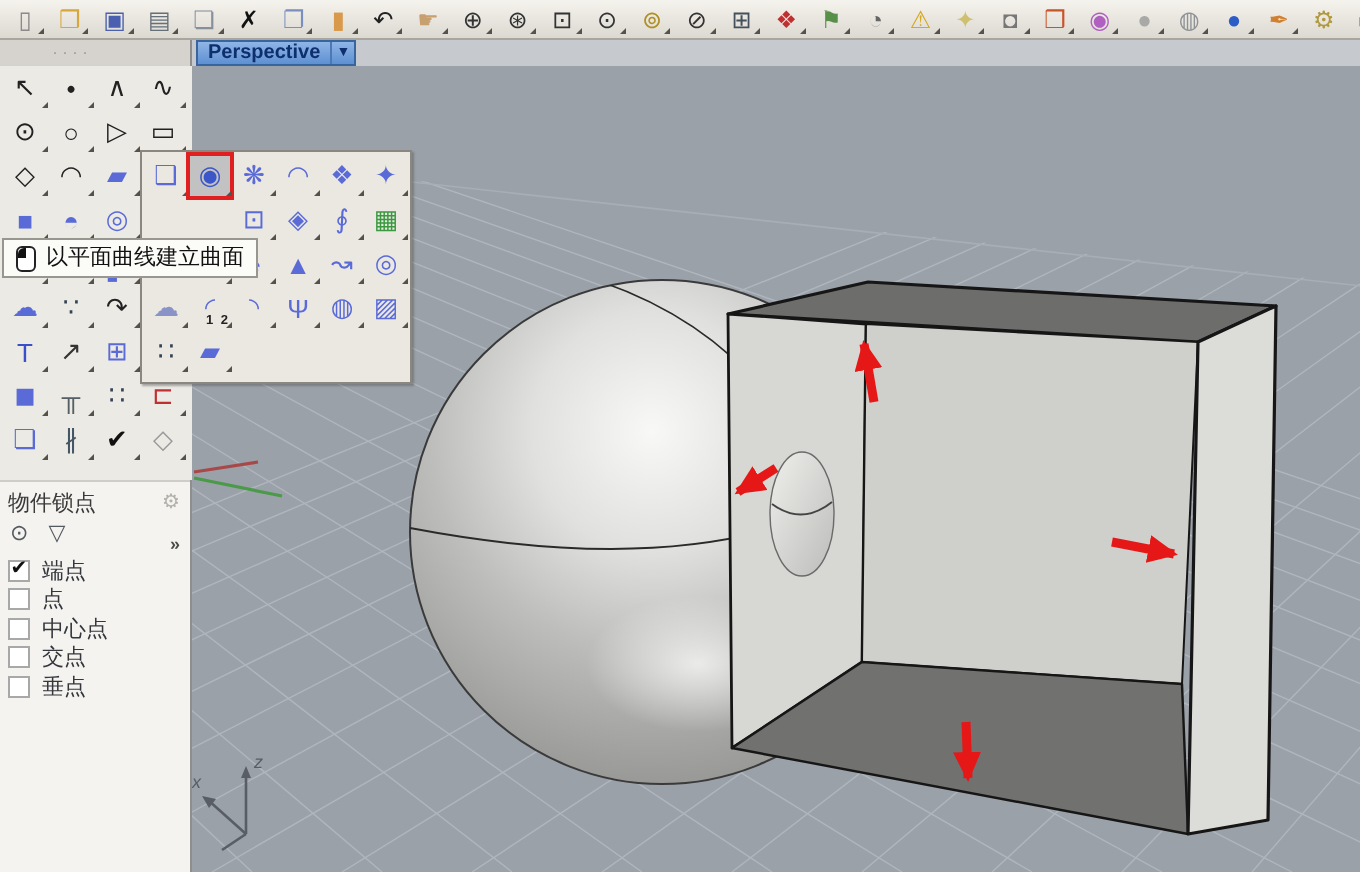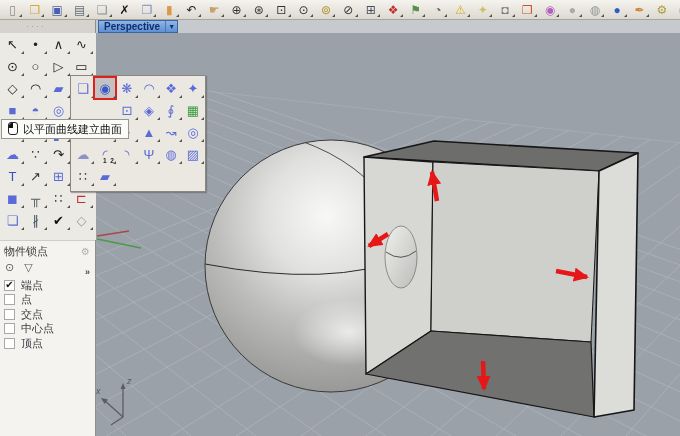--- a/index.html
+++ b/index.html
@@ -35,21 +35,21 @@
   
   #float-panel{position:absolute;left:70px;top:75px;width:136px;height:117px;z-index:5;
     background:#ebe8e2;border:1px solid #8a8780;box-shadow:1px 1px 1px rgba(90,90,90,.5);
     box-sizing:border-box;display:grid;grid-template-columns:repeat(6,22px);grid-auto-rows:22px;padding:1px}
   .fcell{position:relative;display:flex;align-items:center;justify-content:center;font-size:13px}
   .fcell.hl{background:#c2c2c2;outline:2px solid #e02020;outline-offset:-1px}
   .sub{position:absolute;right:1px;bottom:1px;font-size:6.5px;color:#222;font-weight:bold;letter-spacing:1px}
 
   
   #tooltip{position:absolute;left:1px;top:119px;height:20px;z-index:9;box-sizing:border-box;
-    background:#fbfbf8;border:1px solid #97968f;display:flex;align-items:flex-start;gap:5px;padding:2px 6px}
+    background:#fbfbf8;border:1px solid #97968f;display:flex;align-items:flex-end;gap:5px;padding:2px 6px}
   #tooltip .mouse{width:8px;height:11px;border:1px solid #222;border-radius:3px;background:#fff;
     position:relative;flex:none}
   #tooltip .mouse::before{content:"";position:absolute;left:0;top:0;width:4px;height:5px;
     background:#111;border-radius:3px 0 0 0}
   #tooltip .txt{font-size:11px;color:#111;white-space:nowrap}
 
   
   #osnap{position:absolute;left:0;top:240px;width:95px;height:196px;background:#f4f3f0;
     border-top:1px solid #cfcdc8;box-sizing:border-box}
   .os-title{display:flex;justify-content:space-between;align-items:center;padding:3px 5px 1px 4px;
@@ -499,24 +499,24 @@
       <div class="os-item">
         <span class="os-cb">✔</span>
         <span class="os-label">端点</span>
       </div>
       <div class="os-item">
         <span class="os-cb"></span>
         <span class="os-label">点</span>
       </div>
       <div class="os-item">
         <span class="os-cb"></span>
+        <span class="os-label">中心点</span>
+      </div>
+      <div class="os-item">
+        <span class="os-cb"></span>
         <span class="os-label">交点</span>
       </div>
       <div class="os-item">
         <span class="os-cb"></span>
-        <span class="os-label">中心点</span>
+        <span class="os-label">垂点</span>
       </div>
-      <div class="os-item">
-        <span class="os-cb"></span>
-        <span class="os-label">顶点</span>
-      </div>
     </div>
 </div>
 
 </body></html>

